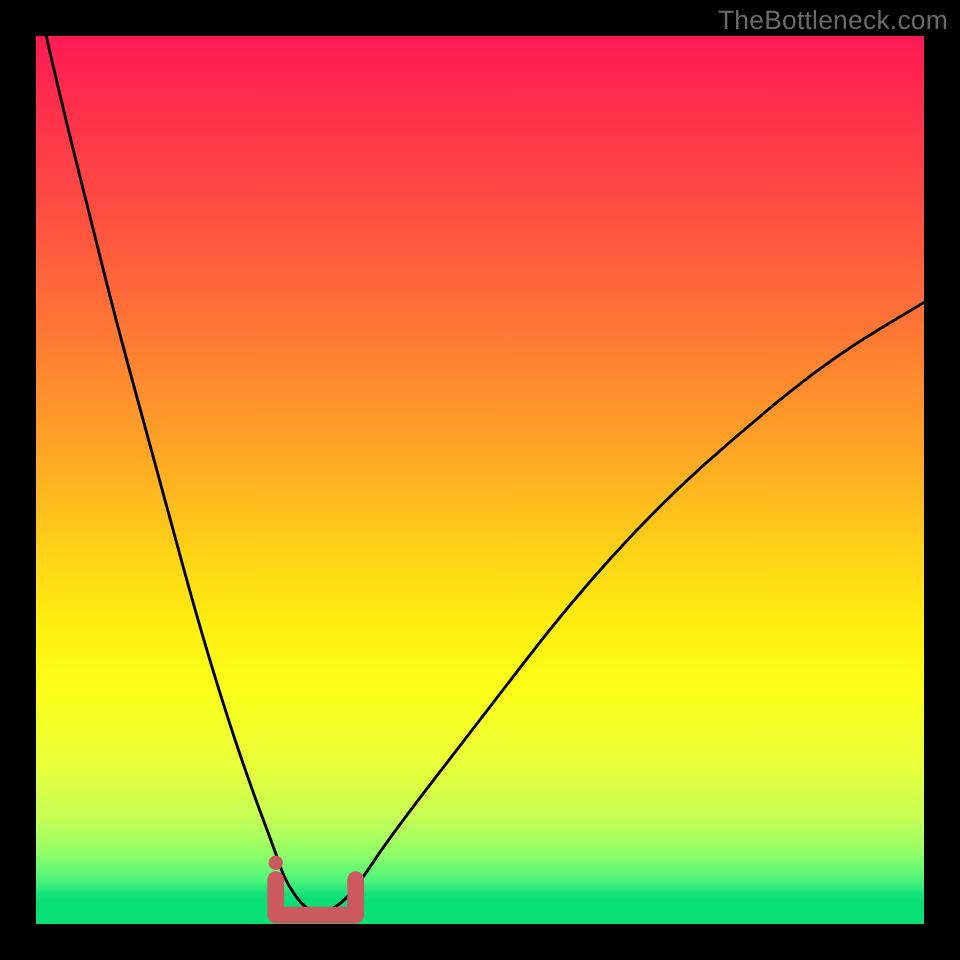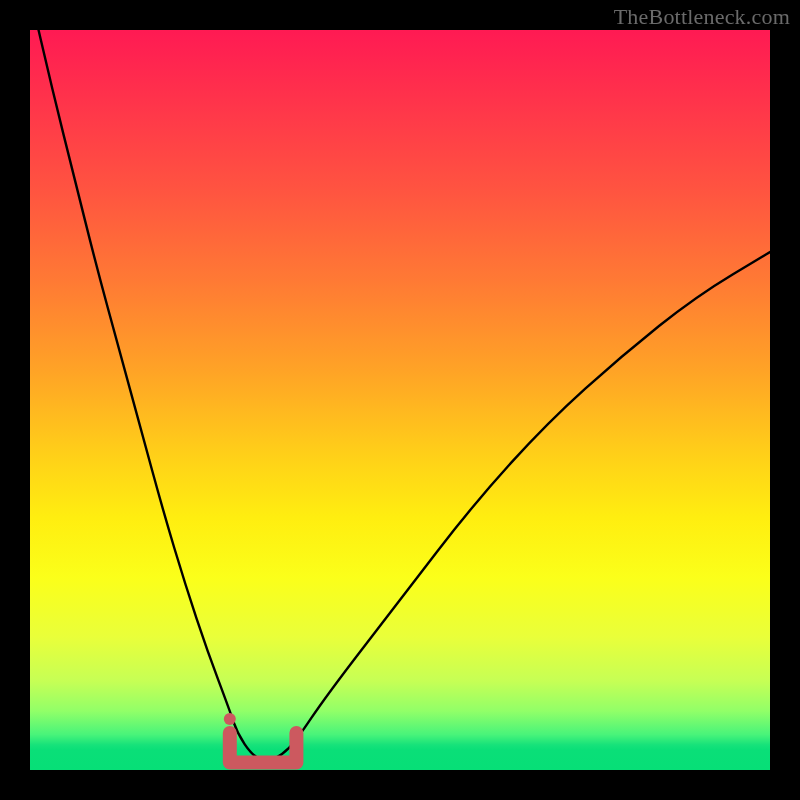--- a/index.html
+++ b/index.html
@@ -48,21 +48,21 @@
     );
   }
   .curve-layer {
     position: absolute;
     inset: 0;
   }
   .watermark {
     position: absolute;
     top: 4px;
     right: 10px;
-    font-family: Liberation Serif, serif;
+    font-family: Liberation Sans, sans-serif;
     font-size: 22px;
     color: #6a6a6a;
     letter-spacing: 0.2px;
     user-select: none;
   }
 </style>
 </head>
 <body>
 
 <div class="stage">

